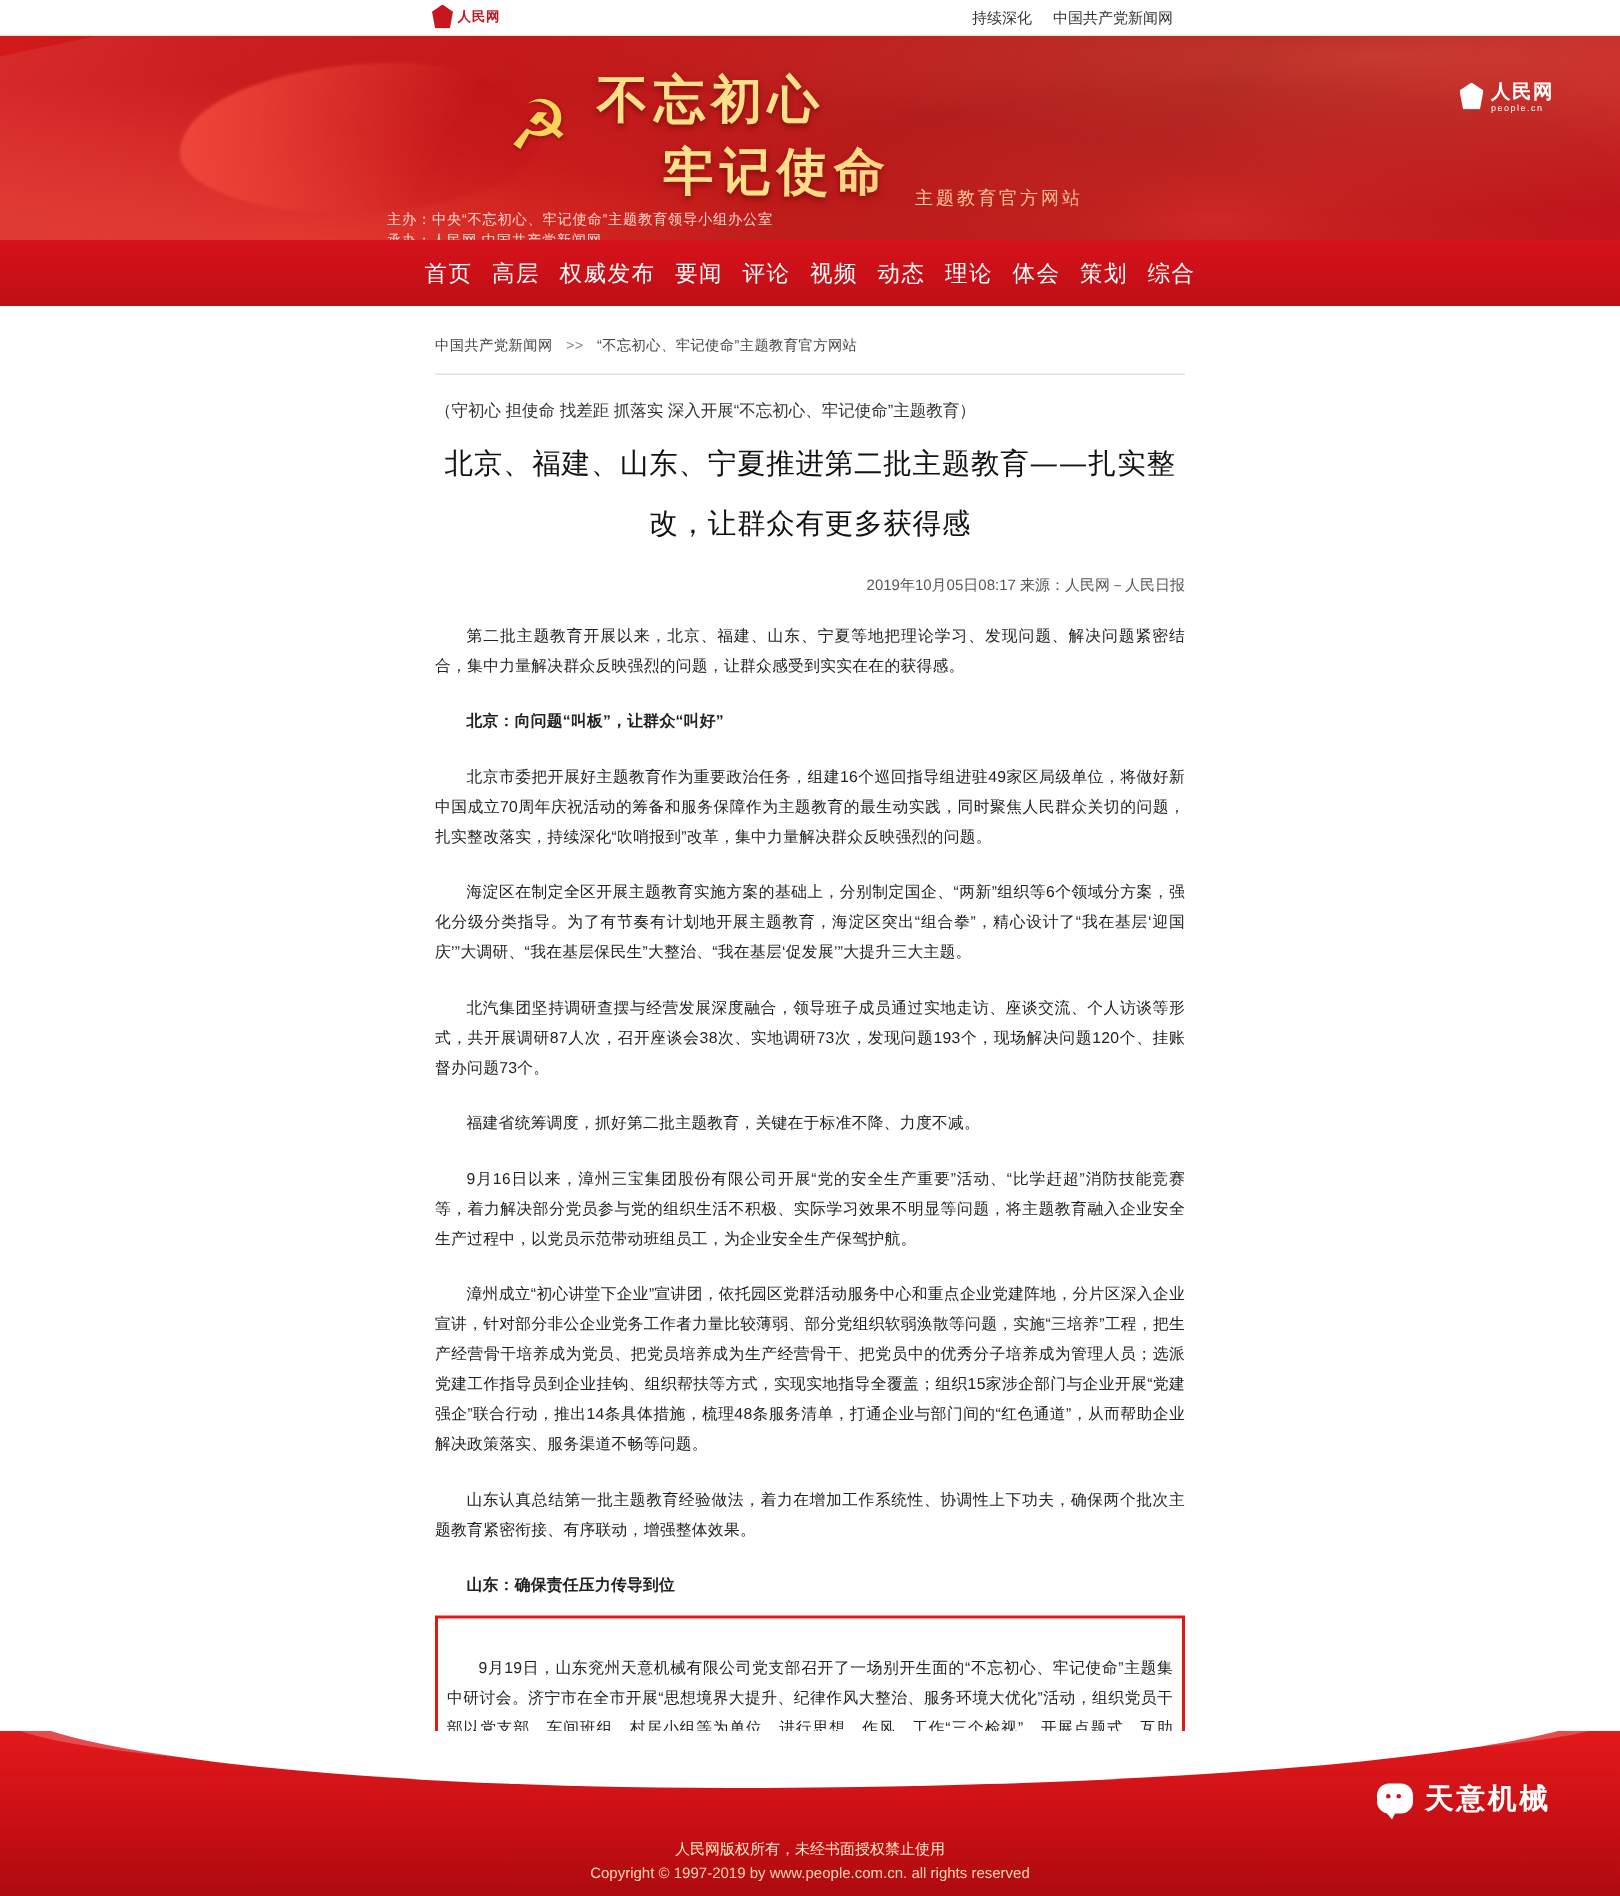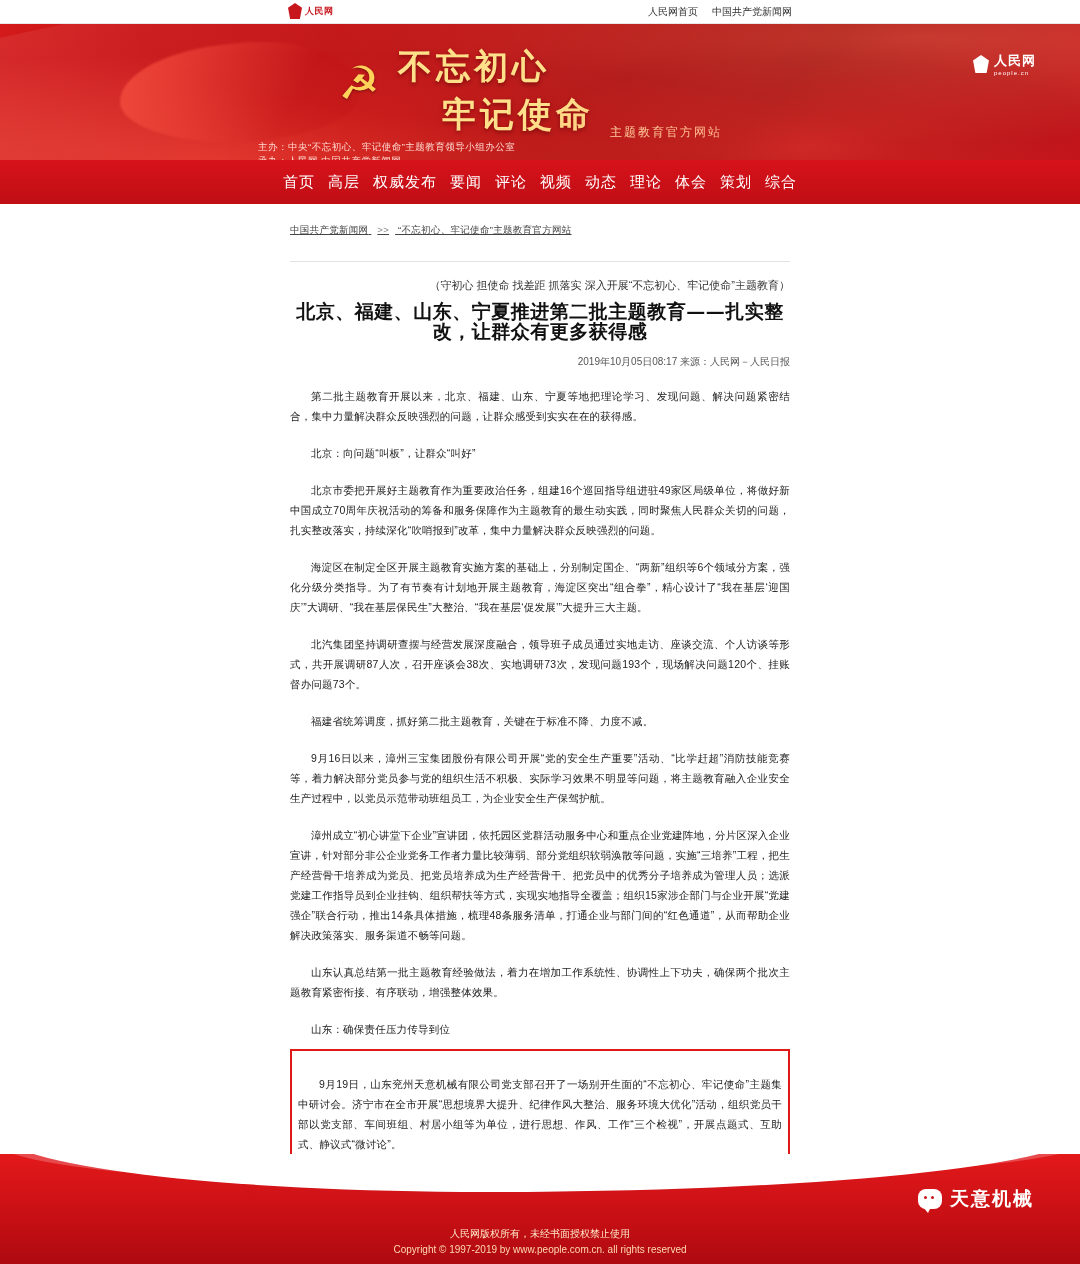--- a/index.html
+++ b/index.html
@@ -125,59 +125,58 @@
     padding:0 0 0 0;
   }
   .inner{
     width:500px;
     margin:0 auto;
     padding-top:16px;
   }
   .breadcrumb{
     font-size:9.5px; color:#444;
     border-bottom:1px solid #e2e2e2;
-    padding:4px 0 24px 0;
+    padding:4px 0 12px 0;
     margin-bottom:16px;
     letter-spacing:.3px;
-    text-decoration:underline;
   }
   .breadcrumb .sep{ color:#888; margin:0 6px; }
 
   .kicker{
-    text-align:right;
+    text-align:left;
     font-size:11px; color:#333;
     margin-bottom:8px;
   }
   h1.headline{
     text-align:center;
     font-size:19px;
-    line-height:20px;
+    line-height:40px;
     font-family:"DejaVu Serif", serif;
-    font-weight:bold;
+    font-weight:normal;
     color:#111;
     margin:0 0 14px 0;
     letter-spacing:.5px;
   }
   .meta{
     text-align:right;
     font-size:10px;
     color:#555;
   }
 
   p.para{
     font-size:10.5px;
     line-height:20px;
     color:#222;
     margin:17px 0 10px 0;
     text-indent:21px;
     text-align:justify;
     letter-spacing:.2px;
   }
   p.sub{
-    font-weight:normal;
+    font-weight:bold;
     text-indent:21px;
   }
   .highlight{
     border:2px solid #e01a16;
     padding:6px 6px 2px 6px;
     margin:10px 0;
   }
   .highlight p{ margin-bottom:4px; }
 
   
@@ -231,21 +230,21 @@
 </style>
 </head>
 <body>
 
 <div class="topbar">
   <div class="topbar-logo">
     <span class="mark"></span>
     <span class="txt">人民网</span>
   </div>
   <div class="topbar-links">
-    <span>人民网首页</span>
+    <span>持续深化</span>
     <span>中国共产党新闻网</span>
   </div>
 </div>
 
 <div class="hero">
   <div class="hero-ribbon"></div>
   <div class="hero-emblem">☭</div>
   <div class="hero-title">
     <span class="l1">不忘初心</span>
     <span class="l2">牢记使命</span>

